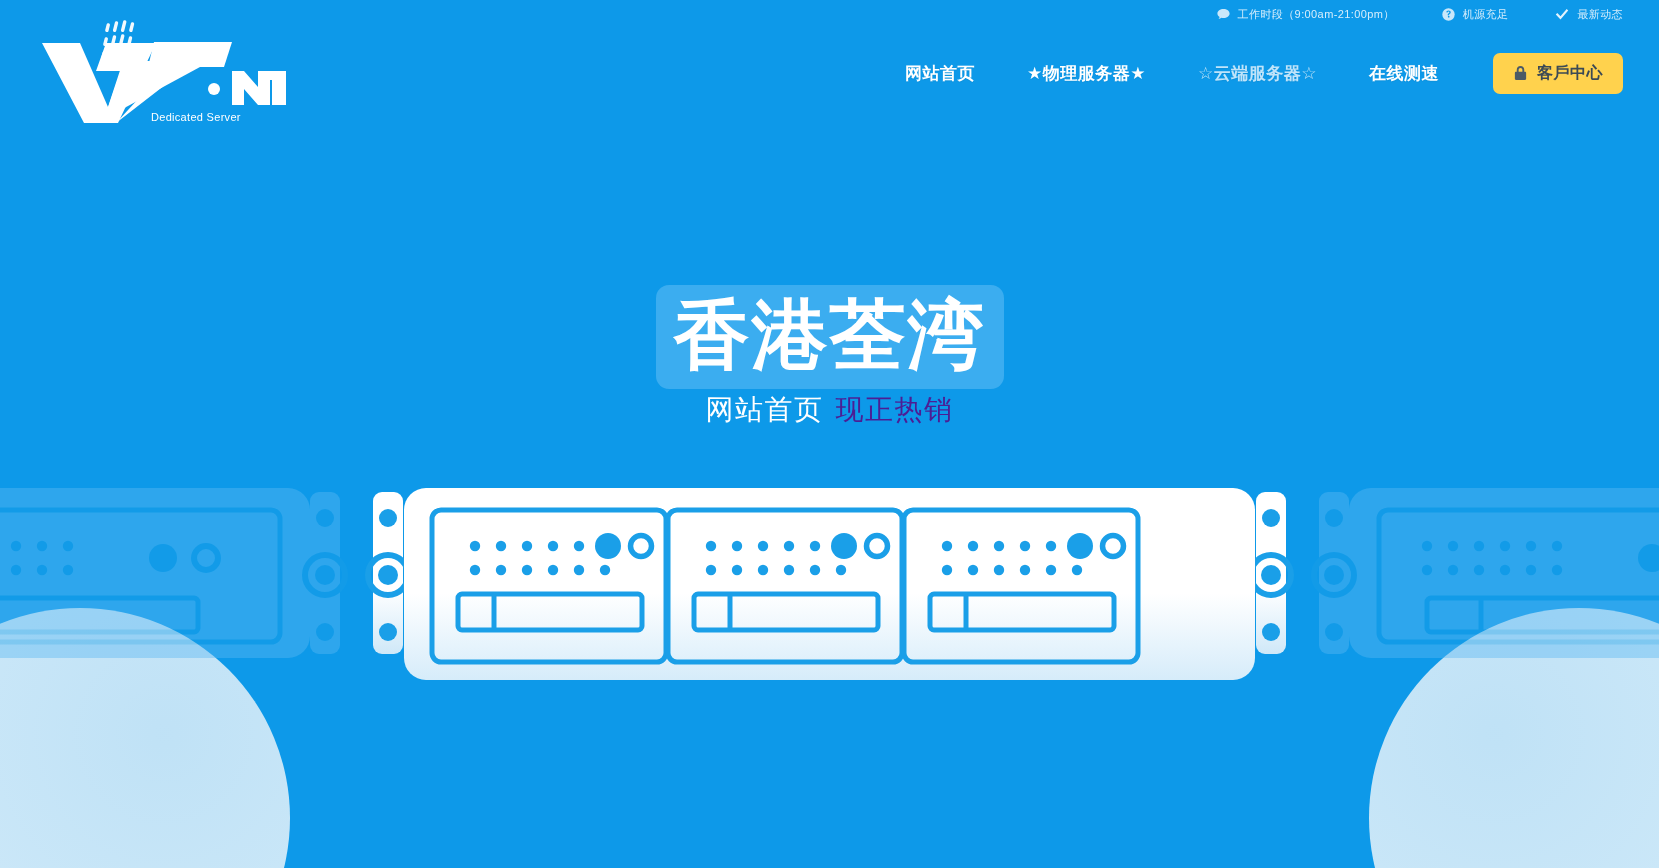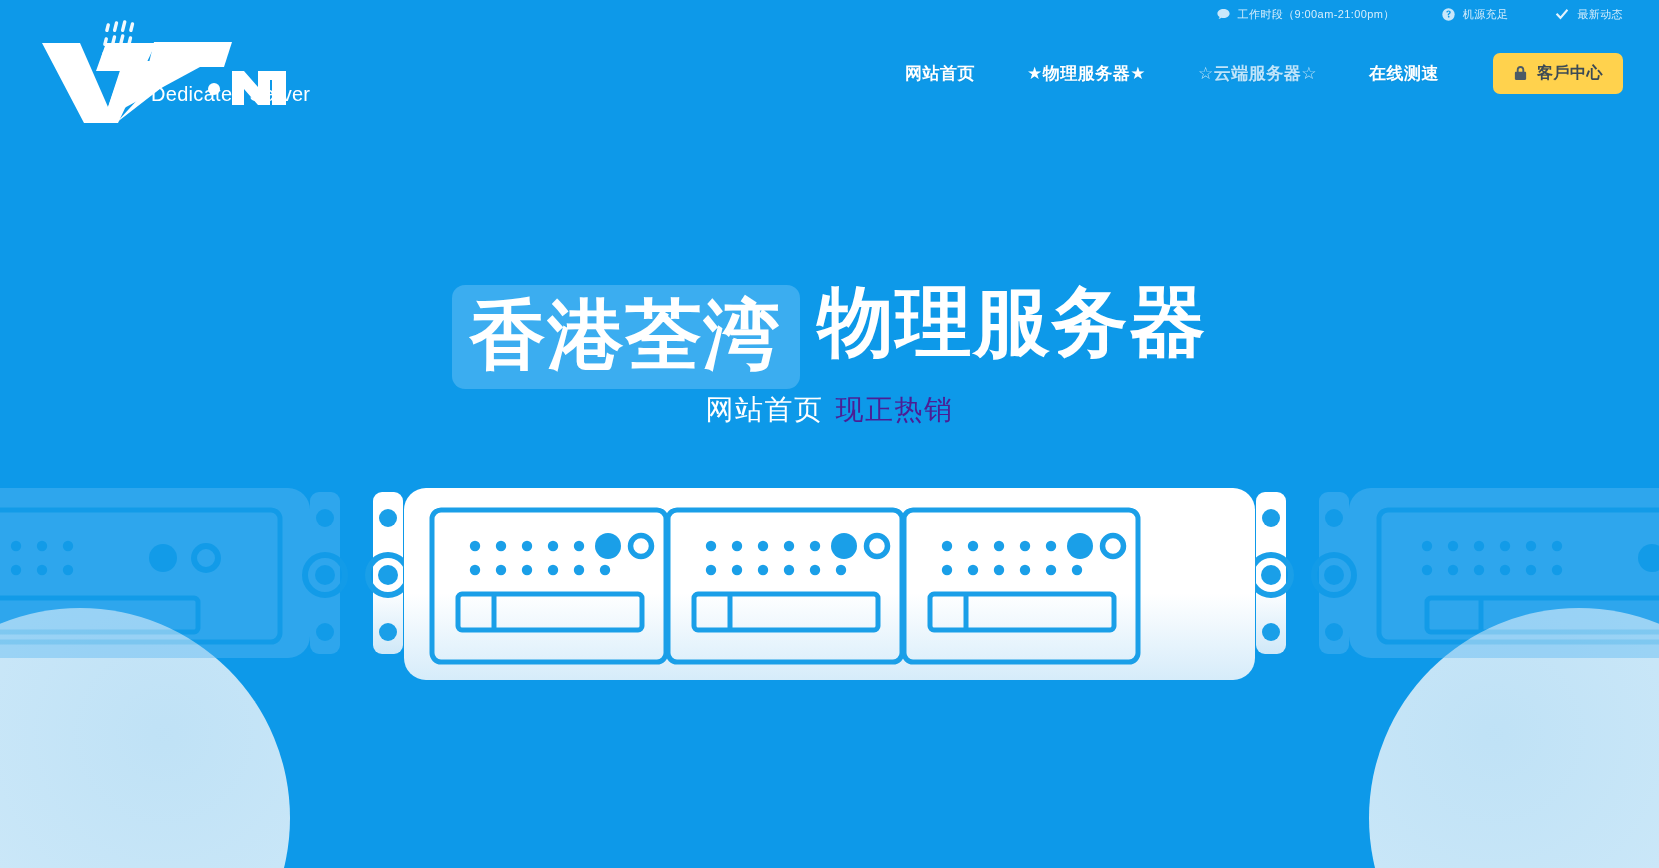--- a/index.html
+++ b/index.html
@@ -60,22 +60,22 @@
     height:88px;
     z-index:20;
   }
   #logo {
     position:absolute; left:36px; top:-14px;
     width:250px; height:108px;
   }
   #logo svg { display:block; }
   .logo-tag {
     position:absolute;
-    left:115px; top:68px;
-    font-size:20px;
+    left:115px; top:96px;
+    font-size:11px;
     color:#ffffff;
     letter-spacing:.3px;
     white-space:nowrap;
   }
 
   #nav {
     position:absolute; right:36px; top:0;
     height:88px;
     display:flex; align-items:center; gap:0;
   }
@@ -252,21 +252,20 @@
         <span>客戶中心</span>
       </button>
     </div>
   </div>
 
   <div id="hero">
     <div id="hero-title">
       <span class="hl-chip">
         <span class="hl-text">香港荃湾</span>
       </span>
-      <span class="hl-plain">物理服务器</span>
     </div>
     <div id="hero-sub">
       <span class="s1">网站首页</span><span class="s2">现正热销</span>
     </div>
   </div>
 
   <div id="servers">
     <svg viewBox="0 0 1659 230" xmlns="http://www.w3.org/2000/svg">
       <defs>
         <linearGradient id="bodyFade" x1="0" y1="0" x2="0" y2="1">

